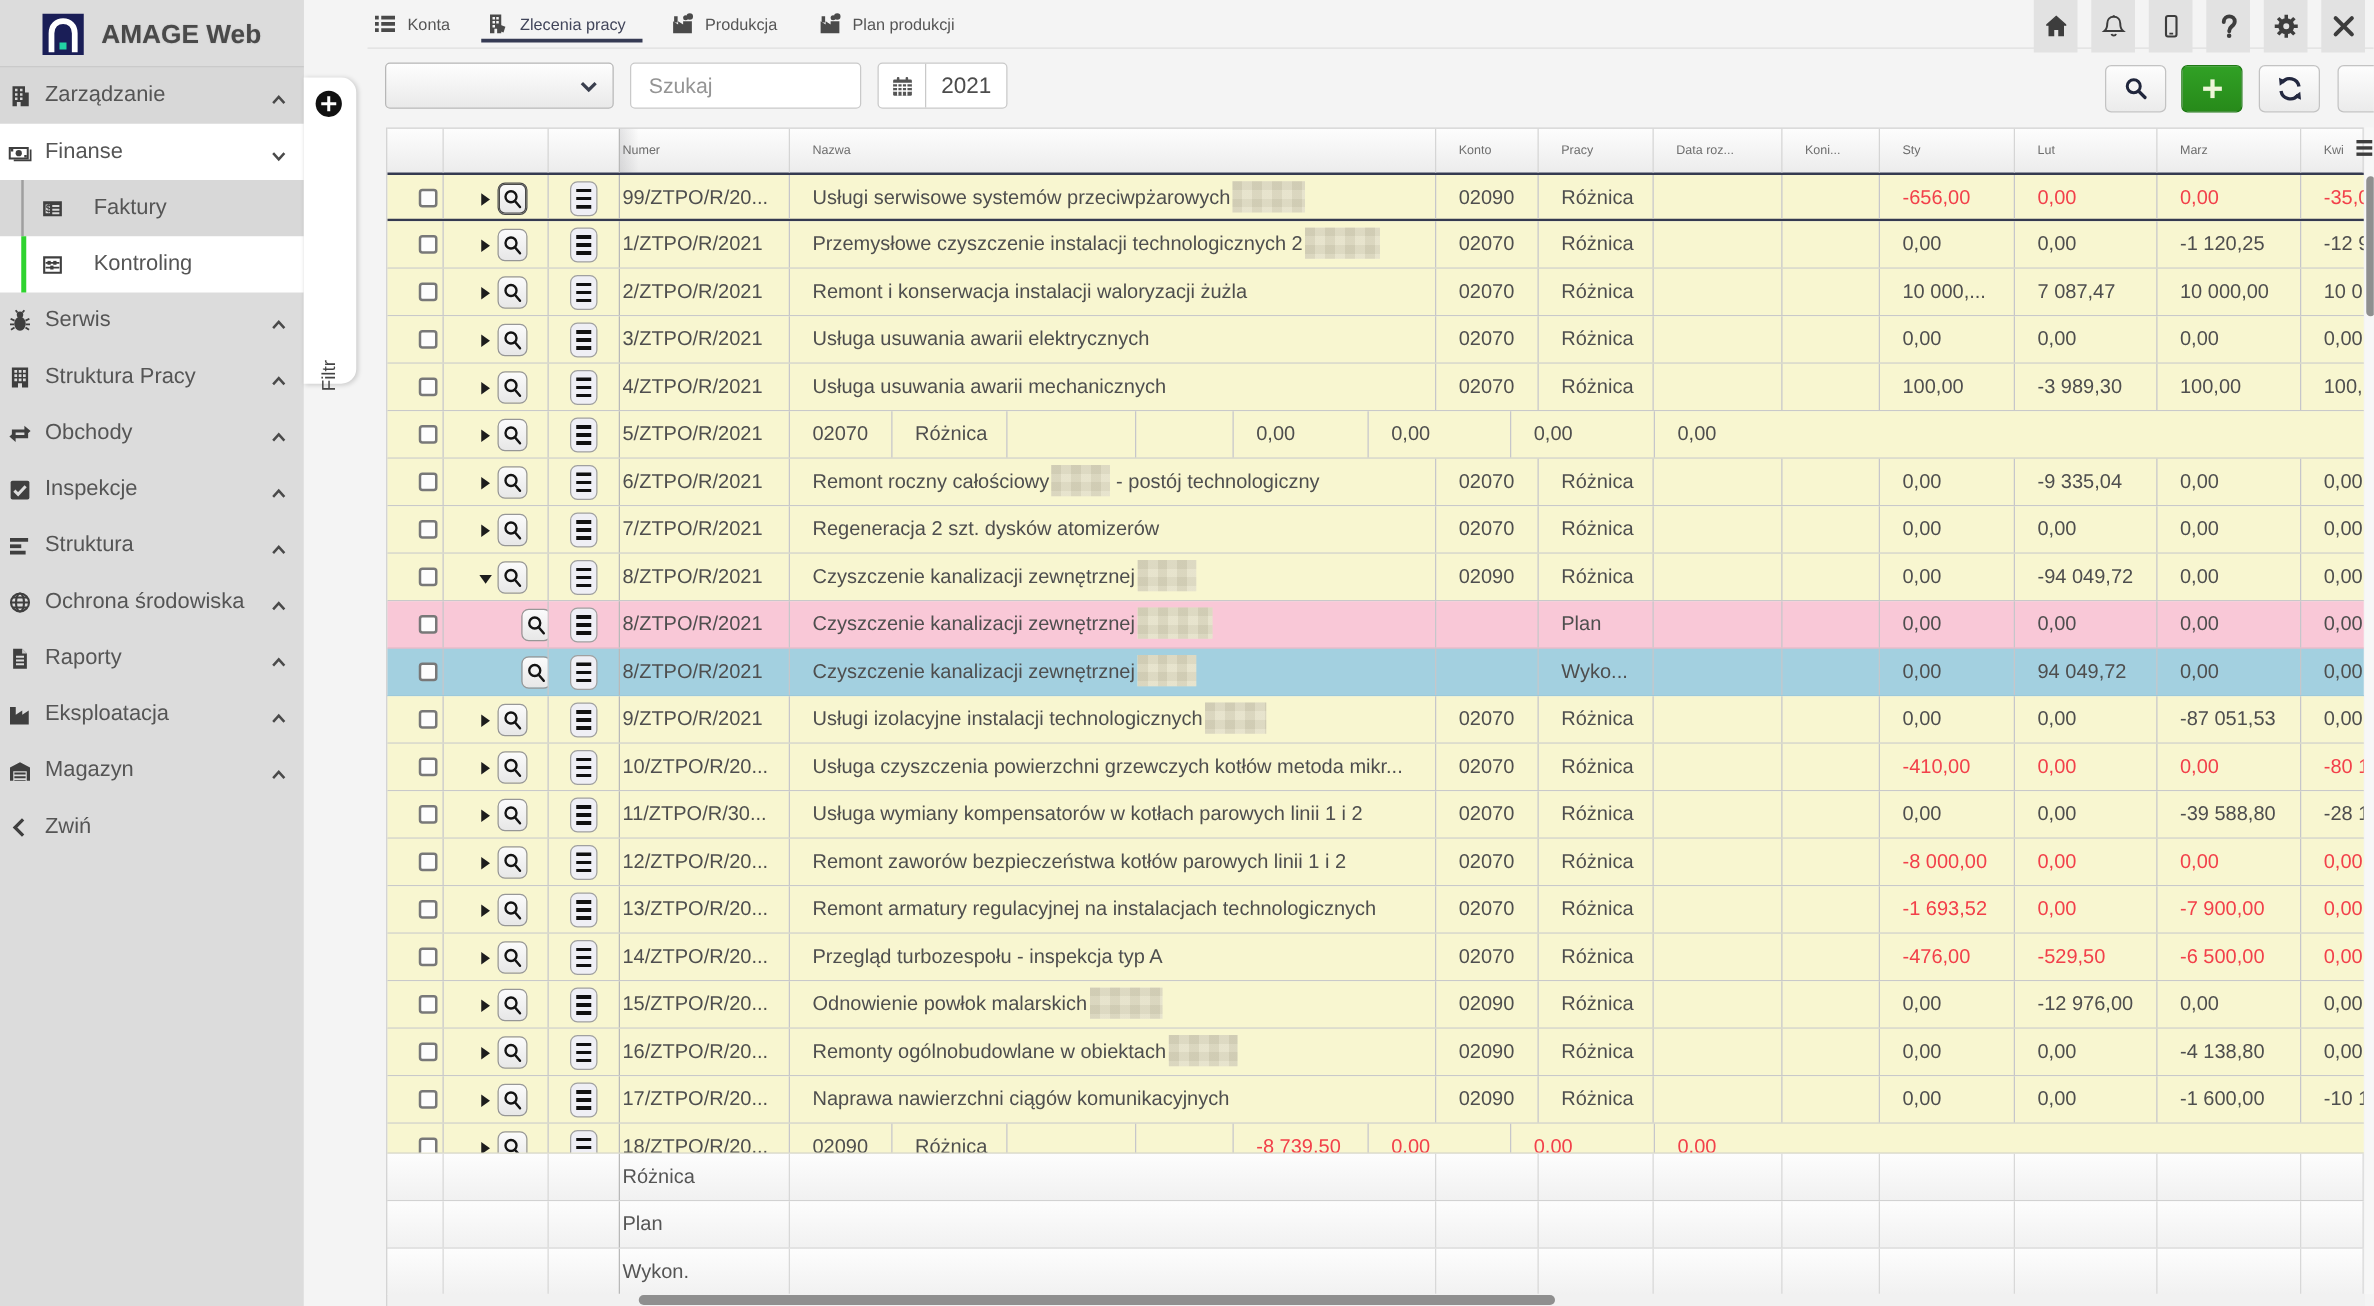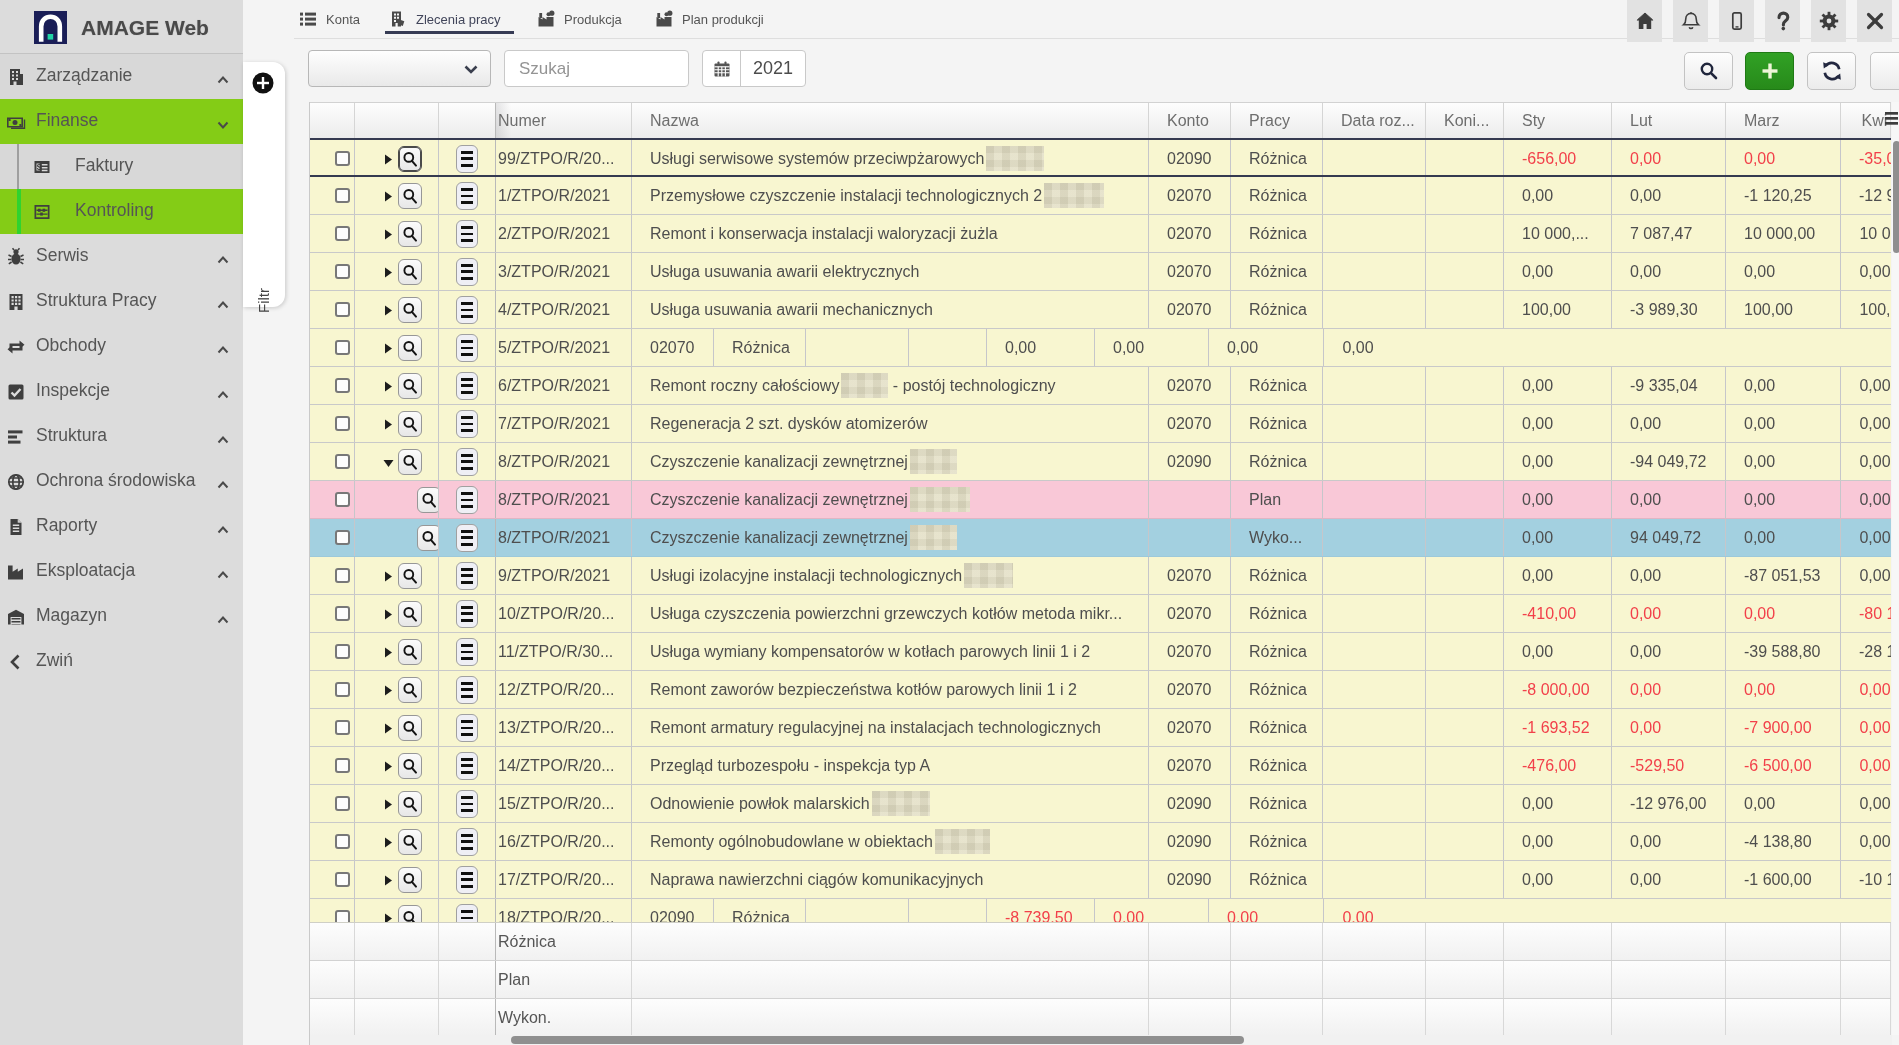--- a/index.html
+++ b/index.html
@@ -10,21 +10,21 @@
 #brand { height:54px; border-bottom:1px solid #c3c3c3; position:relative; background:#dcdcdc; }
 #logo { position:absolute; left:34px; top:11px; width:33px; height:33px; background:#1a1e57; }
 #brandtitle { position:absolute; left:81px; top:16px; font-size:21px; font-weight:bold; color:#4a4a4a; text-shadow:0 0 1px rgba(70,70,70,0.35); }
 .mi { height:45px; position:relative; color:#555; font-size:17.5px; }
 .mi .txt { position:absolute; left:36px; top:11px; }
 .mi.sub .txt { left:75px; }
 .mi .ic { position:absolute; left:6px; top:13px; width:20px; height:20px; }
 .mi.sub .ic { left:32px; width:20px; height:20px; }
 .mi .chev { position:absolute; left:217px; top:16px; width:12px; height:12px; }
 .mi.dark { background:#d8d8d8; }
-.mi.lite { background:#84cc16; }
+.mi.lite { background:#ffffff; }
 .mi.sub.dark { background:#d8d8d8; }
 .vline { position:absolute; left:17px; top:0; width:2px; height:45px; background:#9f9f9f; }
 .greenbar { position:absolute; left:17px; top:0; width:4px; height:45px; background:#2fd32f; }
 
 
 #tabline { position:absolute; left:294px; top:38px; width:1605px; height:1px; background:#dedede; }
 .tab { position:absolute; top:0; height:38px; display:flex; align-items:center; color:#555; font-size:13px; }
 .tab .tic { margin-right:9px; width:18px; height:18px; }
 .tab.active { color:#41455a; }
 #tabunderline { position:absolute; left:385px; top:31px; width:129px; height:3px; background:#363b54; }
@@ -48,22 +48,22 @@
   background:linear-gradient(#fdfdfd,#ebebeb); display:flex; align-items:center; justify-content:center; }
 #btn-add { background:linear-gradient(#31a125,#278a1a); border-color:#1f7a15; }
 
 
 #grid { position:absolute; left:309px; top:102px; width:1590px; height:943px; border-left:1px solid #c9c9c9; }
 .grow { position:relative; display:flex; width:1581px; }
 .c { height:100%; border-right:1px solid #c6c6ca; position:relative; overflow:hidden; white-space:nowrap; flex:none; }
 .c:last-child { border-right:none; }
 .w-cb{width:45px;} .w-arr{width:84px;} .w-menu{width:57px; border-right-color:#b9b9b9 !important;} .w-num{width:136px;} .w-naz{width:517px;}
 .w-kon{width:82px;} .w-dan{width:92px;} .w-dat{width:103px;} .w-kni{width:78px;}
-.w-sty{width:108px;} .w-lut{width:114px;} .w-mar{width:115px;} .w-kwi{width:50px; border-right:none;text-align:center;}
-#ghead { height:38px; background:linear-gradient(#fdfdfd,#ececec); border-top:1px solid #d2d2d2; border-bottom:2px solid #353a50; color:#6e6e6e; font-size:16px; }
+.w-sty{width:108px;} .w-lut{width:114px;} .w-mar{width:115px;} .w-kwi{width:50px; border-right:none;}
+#ghead { height:38px; background:linear-gradient(#fdfdfd,#ececec); border-top:1px solid #d2d2d2; border-bottom:2px solid #353a50; color:#6e6e6e; font-size:10px; }
 #ghead .c { line-height:35px; padding-left:18px; border-right:1px solid #d5d5d5; }
 #ghead .c.w-num { padding-left:2px; background:linear-gradient(90deg, rgba(60,60,70,0.13), rgba(60,60,70,0) 15px); }
 .drow { font-size:16px; color:#4e4e4e; height:38px; background:#f8f6d0; border-bottom:1px solid #c9c9c9; }
 .drow .c { line-height:37px; padding-left:18px; }
 .drow .c.w-num { padding-left:2px; }
 .drow .c.w-cb, .drow .c.w-arr, .drow .c.w-menu { padding-left:0; }
 .drow.first { height:37px; border-bottom:2px solid #353a50; }
 .drow.pink { background:#f9c8d7; border-bottom-color:#e0b6c4; }
 .drow.blue { background:#a3d0e0; border-bottom-color:#9dc9da; }
 .drow.clip { height:24px; border-bottom:1px solid #cfcfc6; }

